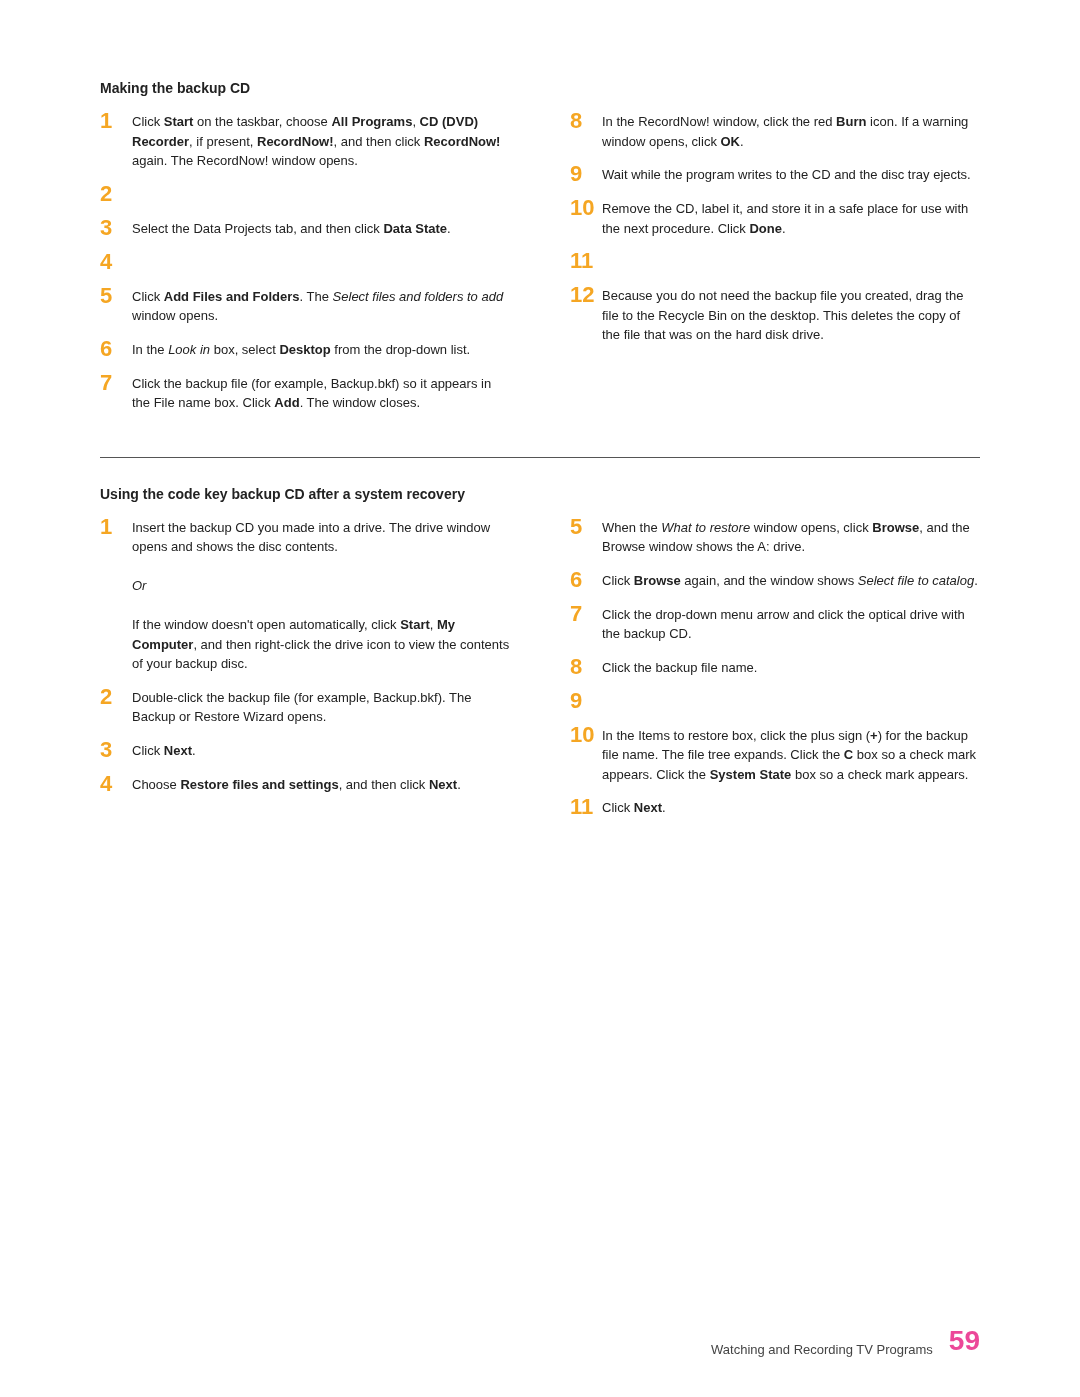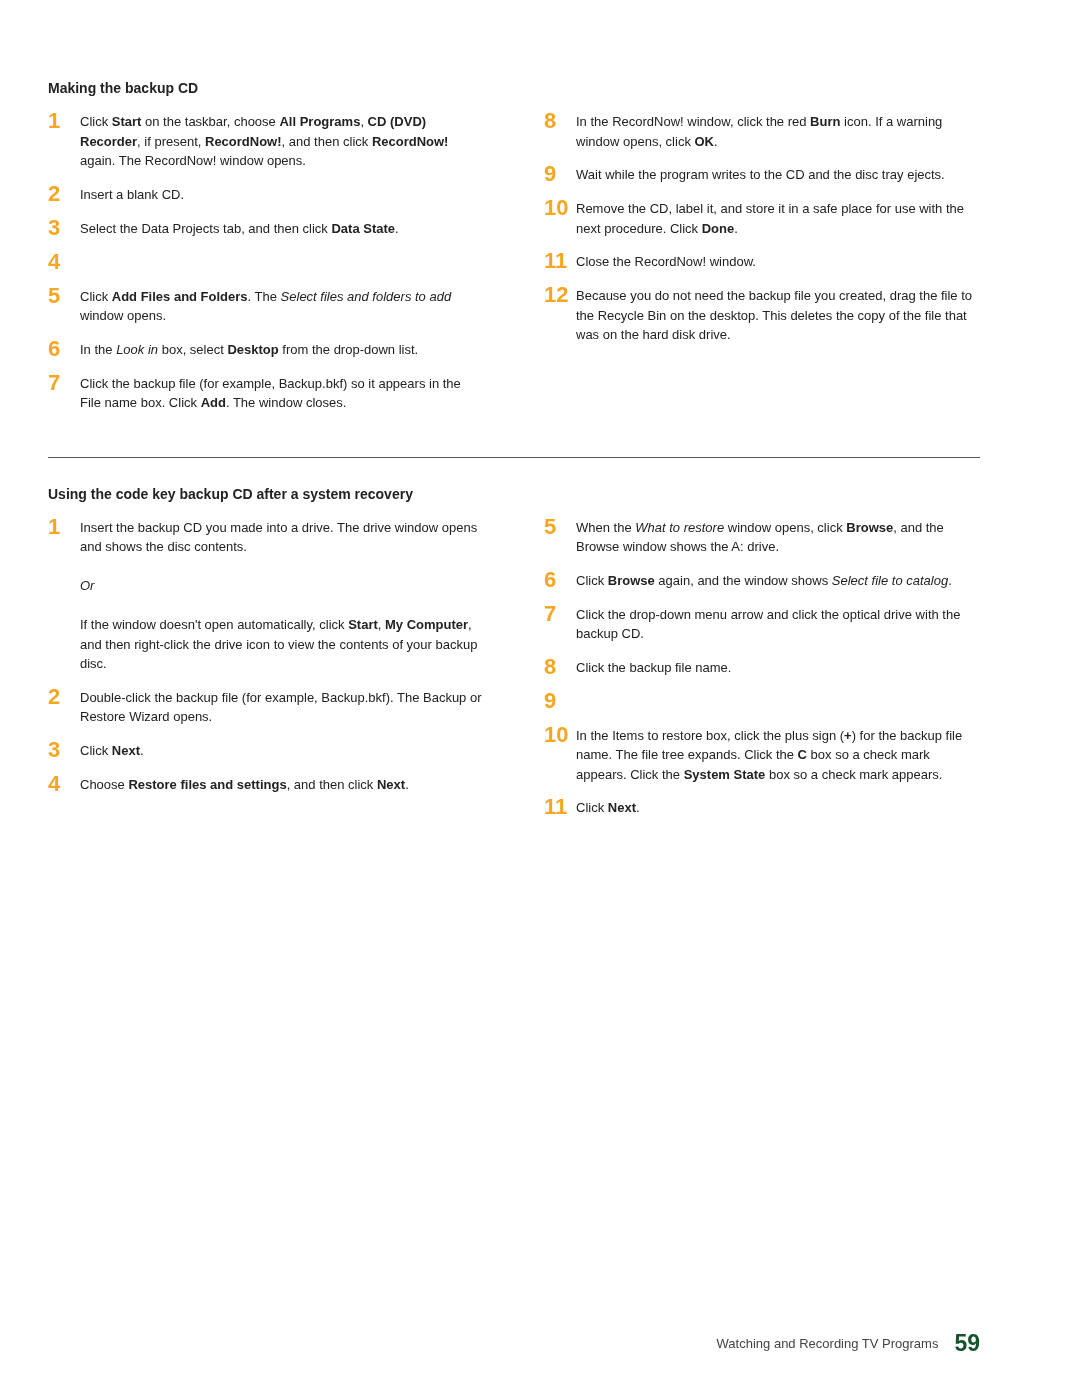--- a/index.html
+++ b/index.html
@@ -14,21 +14,21 @@
       font-size: 13px;
       color: #222222;
       width: 1080px;
       min-height: 1397px;
       position: relative;
     }
 
     .page-container {
       width: 1080px;
       min-height: 1397px;
-      padding: 80px 100px 60px 48px;
+      padding: 80px 100px 60px 100px;
       position: relative;
     }
 
     .section-title {
       font-weight: bold;
       font-size: 14px;
       margin-bottom: 16px;
     }
 
     .two-column {
@@ -85,33 +85,33 @@
 
     .section-two {
       margin-top: 16px;
     }
 
     .footer {
       position: absolute;
       bottom: 40px;
       right: 100px;
       display: flex;
-      align-items: center;
+      align-items: flex-end;
       gap: 16px;
     }
 
     .footer-text {
       font-size: 13px;
       color: #444444;
     }
 
     .footer-page {
-      font-size: 23px;
-      font-weight: bold;
-      color: #14532d;
+      font-size: 28px;
+      font-weight: bold;
+      color: #ec4899;
     }
 
     .col-left {
       padding-right: 10px;
     }
 
     .col-right {
       padding-left: 10px;
     }
   </style>
@@ -124,21 +124,20 @@
     <div class="section-title">Making the backup CD</div>
     <div class="two-column">
       <div class="col-left">
         <ul class="step-list" id="s1-left">
             <li class="step-item">
               <span class="step-number large">1</span>
               <div class="step-content">Click <b>Start</b> on the taskbar, choose <b>All Programs</b>, <b>CD (DVD) Recorder</b>, if present, <b>RecordNow!</b>, and then click <b>RecordNow!</b> again. The RecordNow! window opens.</div>
             </li>
             <li class="step-item">
               <span class="step-number large">2</span>
-              <div class="step-content">Insert a blank CD.</div>
             </li>
             <li class="step-item">
               <span class="step-number large">3</span>
               <div class="step-content">Select the Data Projects tab, and then click <b>Data State</b>.</div>
             </li>
             <li class="step-item">
               <span class="step-number large">4</span>
             </li>
             <li class="step-item">
               <span class="step-number large">5</span>
@@ -163,21 +162,20 @@
             <li class="step-item">
               <span class="step-number large">9</span>
               <div class="step-content">Wait while the program writes to the CD and the disc tray ejects.</div>
             </li>
             <li class="step-item">
               <span class="step-number large">10</span>
               <div class="step-content">Remove the CD, label it, and store it in a safe place for use with the next procedure. Click <b>Done</b>.</div>
             </li>
             <li class="step-item">
               <span class="step-number large">11</span>
-              <div class="step-content">Close the RecordNow! window.</div>
             </li>
             <li class="step-item">
               <span class="step-number large">12</span>
               <div class="step-content">Because you do not need the backup file you created, drag the file to the Recycle Bin on the desktop. This deletes the copy of the file that was on the hard disk drive.</div>
             </li>
           </ul>
       </div>
     </div>
   </div>
 

